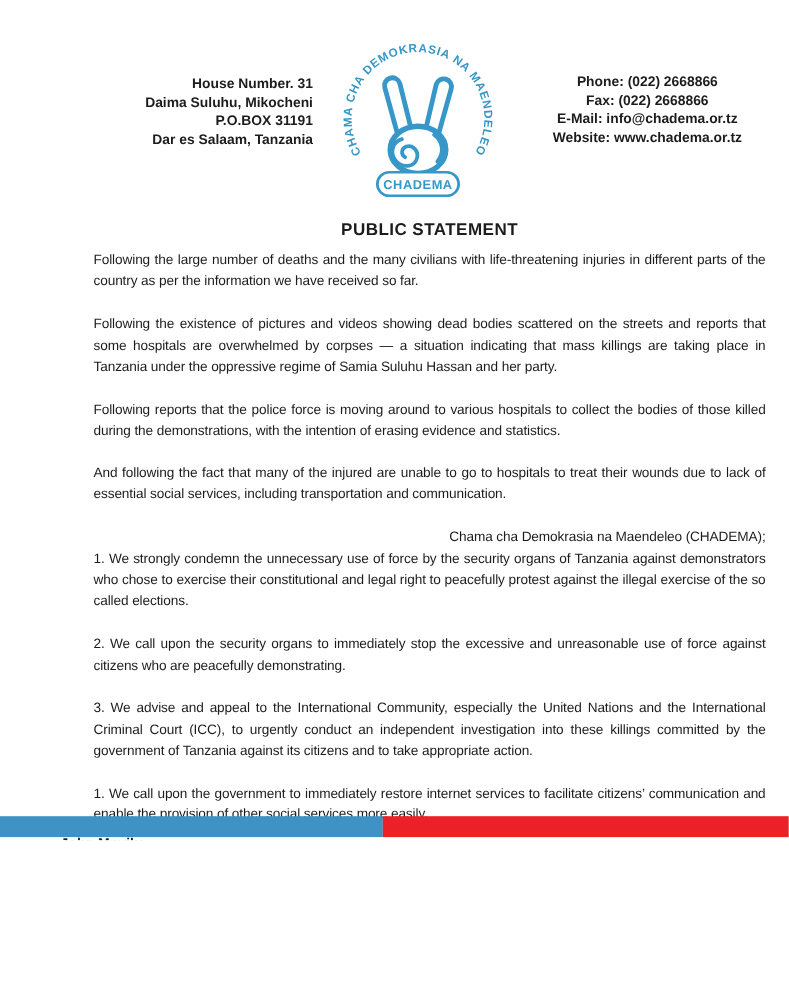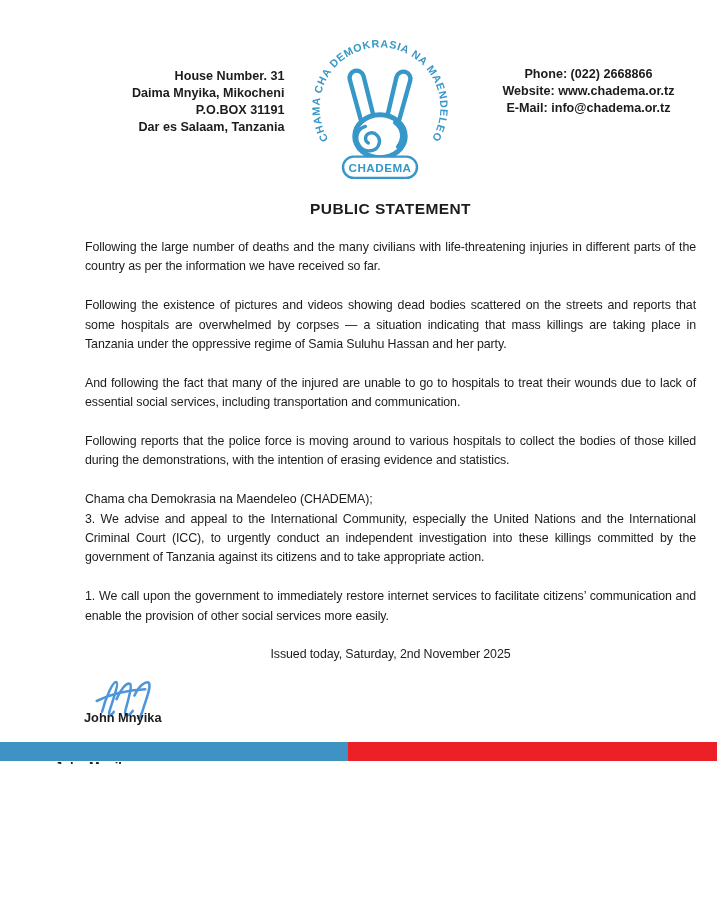--- a/index.html
+++ b/index.html
@@ -8,23 +8,23 @@
     font-family:"Liberation Sans","DejaVu Sans",sans-serif;color:#1c1c1c;padding-left:32px;
   }
   
   .letterhead{display:flex;justify-content:center;align-items:flex-start;padding-top:33px;}
   .addr{width:212px;text-align:right;font-weight:bold;font-size:12.6px;line-height:16.9px;margin-top:35px;}
   .logo-wrap{width:158px;margin:0 10px 0 16px;flex:0 0 auto;}
   .contacts{width:240px;text-align:center;font-weight:bold;font-size:12.6px;line-height:16.9px;margin-top:33px;}
   
   .title{text-align:center;font-weight:bold;font-size:15.5px;letter-spacing:.4px;margin-top:17px;}
   
-  .content{margin:20px 53px 0 53px;font-size:12.4px;line-height:19.4px;letter-spacing:-0.1px;}
+  .content{margin:8px 53px 0 53px;font-size:12.4px;line-height:19.4px;letter-spacing:-0.1px;}
   .content p{margin:0 0 19.4px 0;text-align:justify;}
-  .content p.lead{margin:0;text-align:left;}
+  .content p.lead{margin:0;text-align:right;}
   .content p.issued{margin:0;text-align:center;}
   
   .sig-block{margin:9px 0 0 52px;}
   .sig-svg{display:block;margin:0 0 -9px 3px;}
   .sig-name,.sig-title{font-weight:bold;font-size:12.8px;line-height:16.6px;}
   
   .footer{position:absolute;left:0;bottom:0;width:100%;}
   .bar{display:flex;height:19px;}
   .bar-blue{width:348px;height:100%;}
   .bar-red{flex:1;height:100%;}
@@ -32,21 +32,21 @@
   .cutoff span{display:block;font-weight:bold;font-size:12.8px;line-height:15px;margin:-2px 0 0 55px;color:#222;}
 </style>
 </head>
 <body>
 
 <div class="page">
 
   <div class="letterhead">
     <div class="addr">
       <div>House Number. 31</div>
-      <div>Daima Mnyika, Mikocheni</div>
+      <div>Daima Suluhu, Mikocheni</div>
       <div>P.O.BOX 31191</div>
       <div>Dar es Salaam, Tanzania</div>
     </div>
 
     <div class="logo-wrap">
       <svg width="158" height="146" viewBox="0 0 150 150">
         <path id="arcpath" d="M 24,112 A 62,62 0 1 1 126,112" fill="none"></path>
         <text font-size="11" font-weight="bold" letter-spacing="0.8" fill="#3697C8">
           <textPath href="#arcpath" startOffset="50%" text-anchor="middle">CHAMA CHA DEMOKRASIA NA MAENDELEO</textPath>
         </text>
@@ -59,34 +59,37 @@
           <path d="M90,92 C98,98 100,108 93,117" fill="none" stroke-width="3.5" stroke="#3697C8"></path>
         </g>
 
         <rect x="37" y="127" width="76" height="22" rx="11" fill="#ffffff" stroke-width="2.5" stroke="#3697C8"></rect>
         <text x="75" y="143" text-anchor="middle" font-size="12" font-weight="bold" letter-spacing="0.5" fill="#3697C8">CHADEMA</text>
       </svg>
     </div>
 
     <div class="contacts">
       <div>Phone: (022) 2668866</div>
+      <div>Fax: (022) 2668866</div>
+      <div>E-Mail: info@chadema.or.tz</div>
       <div>Website: www.chadema.or.tz</div>
-      <div>E-Mail: info@chadema.or.tz</div>
     </div>
   </div>
 
   <div class="title">PUBLIC STATEMENT</div>
 
   <div class="content">
     <p>Following the large number of deaths and the many civilians with life-threatening injuries in different parts of the country as per the information we have received so far.</p>
     <p>Following the existence of pictures and videos showing dead bodies scattered on the streets and reports that some hospitals are overwhelmed by corpses — a situation indicating that mass killings are taking place in Tanzania under the oppressive regime of Samia Suluhu Hassan and her party.</p>
+    <p>Following reports that the police force is moving around to various hospitals to collect the bodies of those killed during the demonstrations, with the intention of erasing evidence and statistics.</p>
     <p>And following the fact that many of the injured are unable to go to hospitals to treat their wounds due to lack of essential social services, including transportation and communication.</p>
-    <p>Following reports that the police force is moving around to various hospitals to collect the bodies of those killed during the demonstrations, with the intention of erasing evidence and statistics.</p>
 
     <p class="lead">Chama cha Demokrasia na Maendeleo (CHADEMA);</p>
+    <p>1. We strongly condemn the unnecessary use of force by the security organs of Tanzania against demonstrators who chose to exercise their constitutional and legal right to peacefully protest against the illegal exercise of the so called elections.</p>
+    <p>2. We call upon the security organs to immediately stop the excessive and unreasonable use of force against citizens who are peacefully demonstrating.</p>
     <p>3. We advise and appeal to the International Community, especially the United Nations and the International Criminal Court (ICC), to urgently conduct an independent investigation into these killings committed by the government of Tanzania against its citizens and to take appropriate action.</p>
     <p>1. We call upon the government to immediately restore internet services to facilitate citizens’ communication and enable the provision of other social services more easily.</p>
 
     <p class="issued">Issued today, Saturday, 2nd November 2025</p>
   </div>
 
   <div class="sig-block">
     <svg class="sig-svg" width="95" height="45" viewBox="0 0 100 50">
       <g fill="none" stroke-width="2.8" stroke-linecap="round" stroke="#4E95D9">
         <path d="M14,42 C18,26 26,8 30,9 C33,10 25,32 22,42 C21,46 24,47 27,42"></path>

